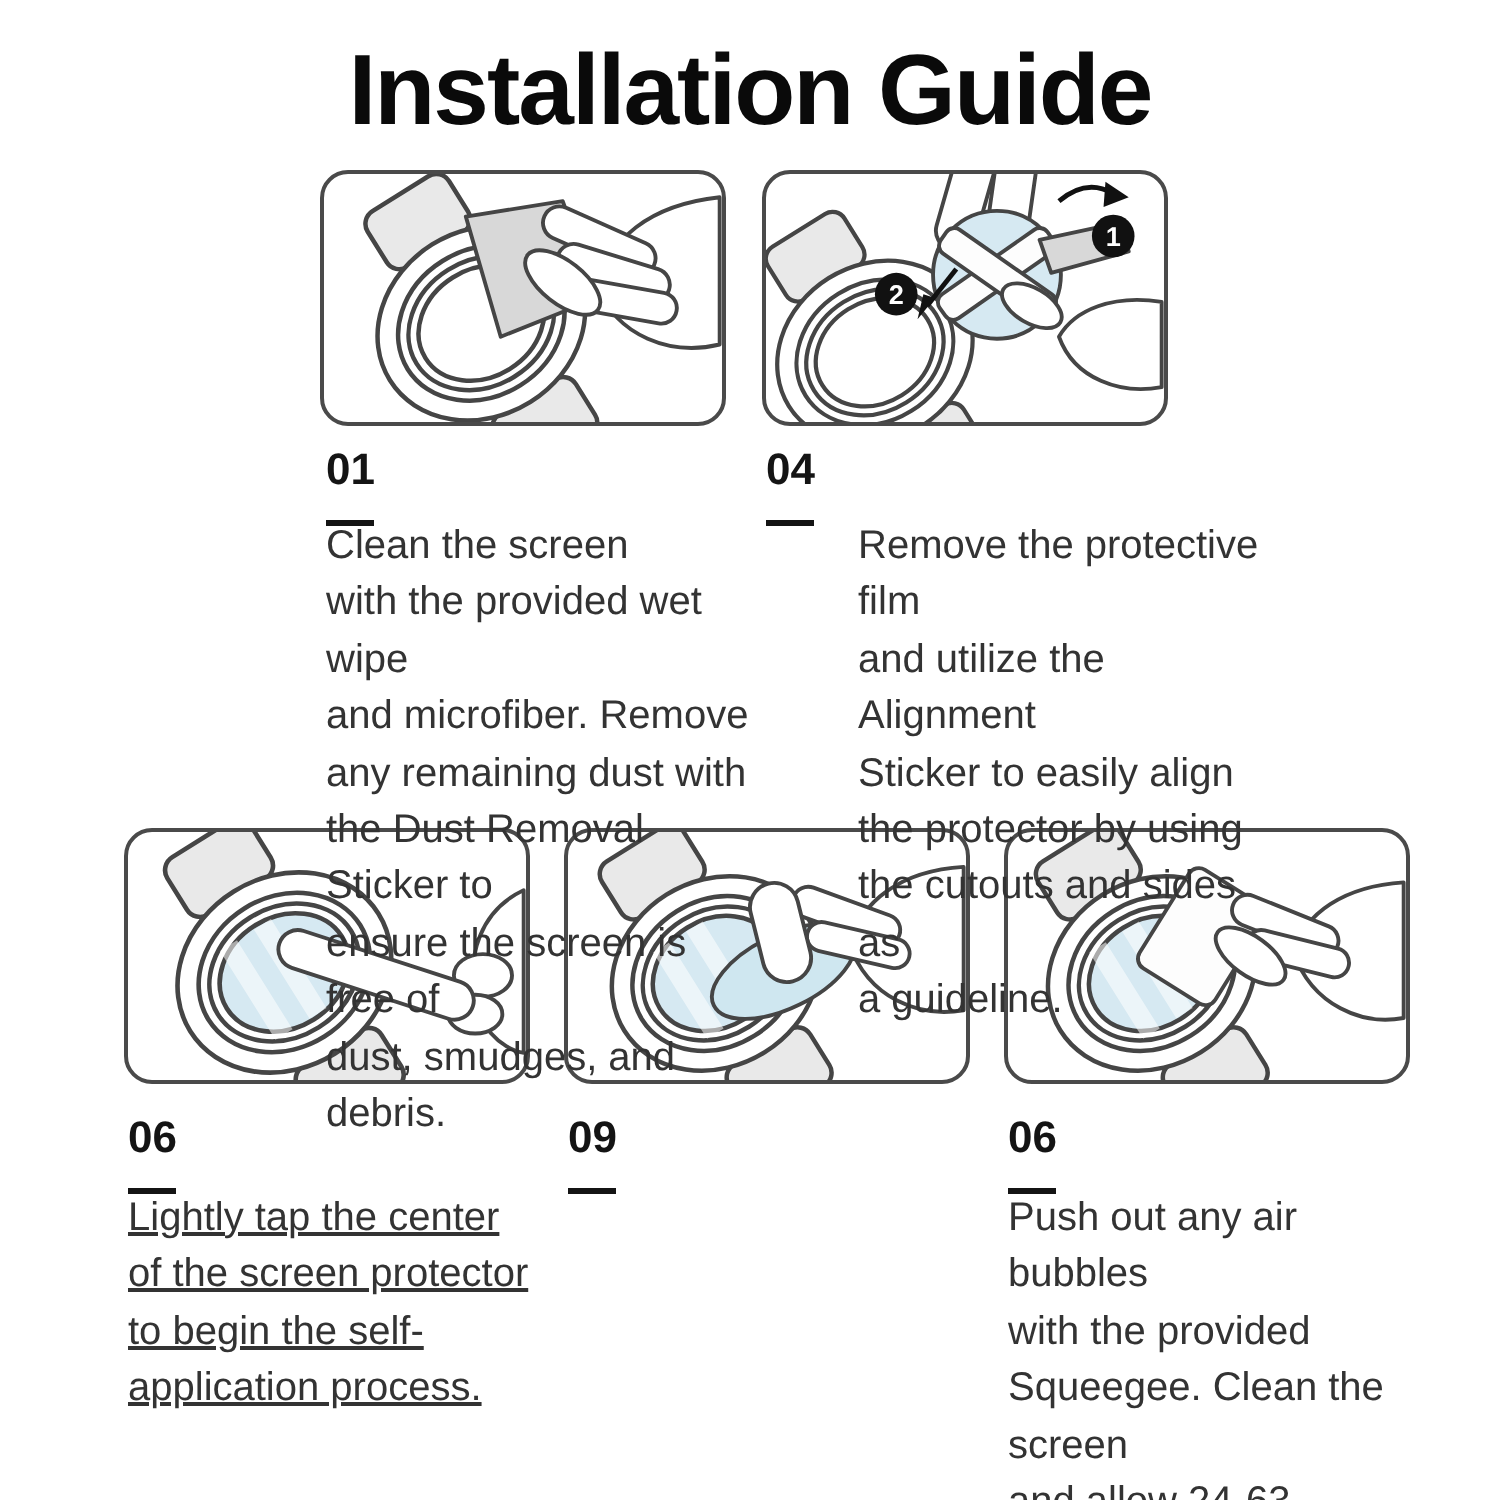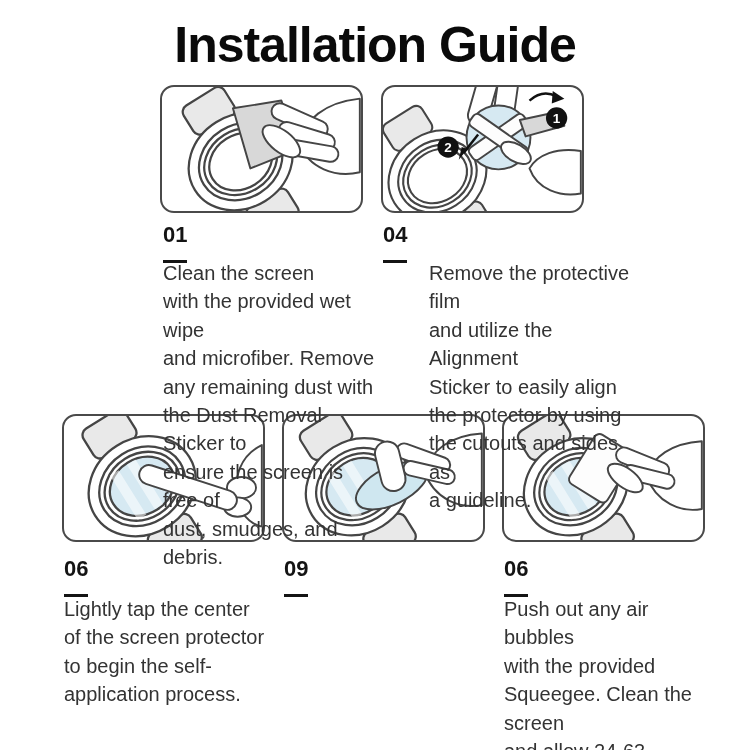--- a/index.html
+++ b/index.html
@@ -31,21 +31,21 @@
   #box3 { left:62px;  top:414px; }
   #box4 { left:282px; top:414px; }
   #box5 { left:502px; top:414px; }
   #num1 { left:163px; top:224px; }
   #num2 { left:383px; top:224px; }
   #num3 { left:64px;  top:558px; }
   #num4 { left:284px; top:558px; }
   #num5 { left:504px; top:558px; }
   #txt1 { left:163px; top:259px; }
   #txt2 { left:386px; top:259px;margin-left:43px; }
-  #txt3 { left:64px;  top:595px; }
+  #txt3 { left:64px;  top:595px;text-decoration:underline; }
   #txt4 { left:284px; top:595px; }
   #txt5 { left:504px; top:595px; }
   .face-blue { --face:#d6e9f2; --stripe:#ffffff; }
   .badge { fill:#111111; }
   .badge-txt { fill:#ffffff; font-family:"Liberation Sans",sans-serif; font-weight:700; font-size:14px; }
 </style>
 </head>
 <body>
 
 <svg width="0" height="0" style="position:absolute" aria-hidden="true">

